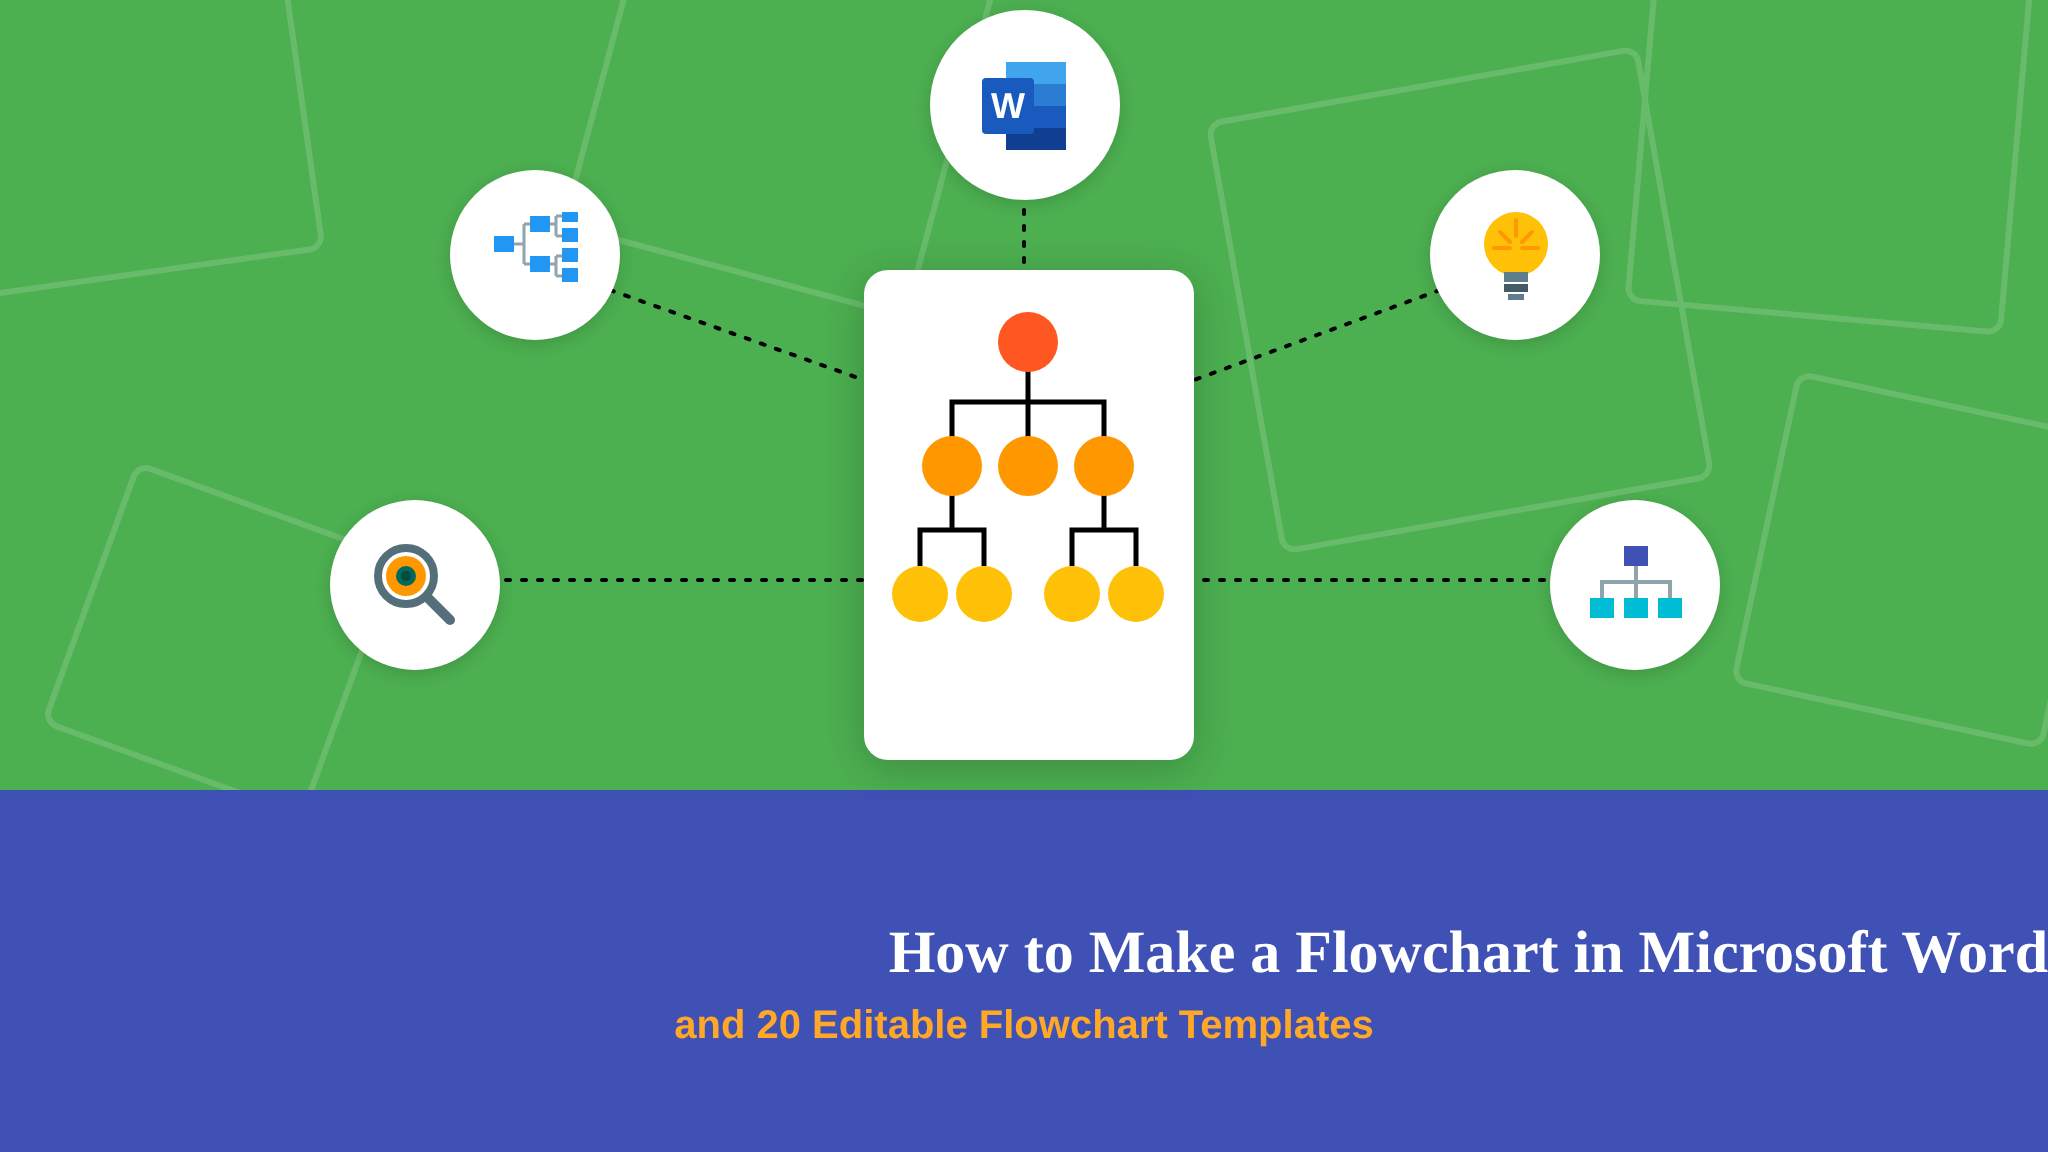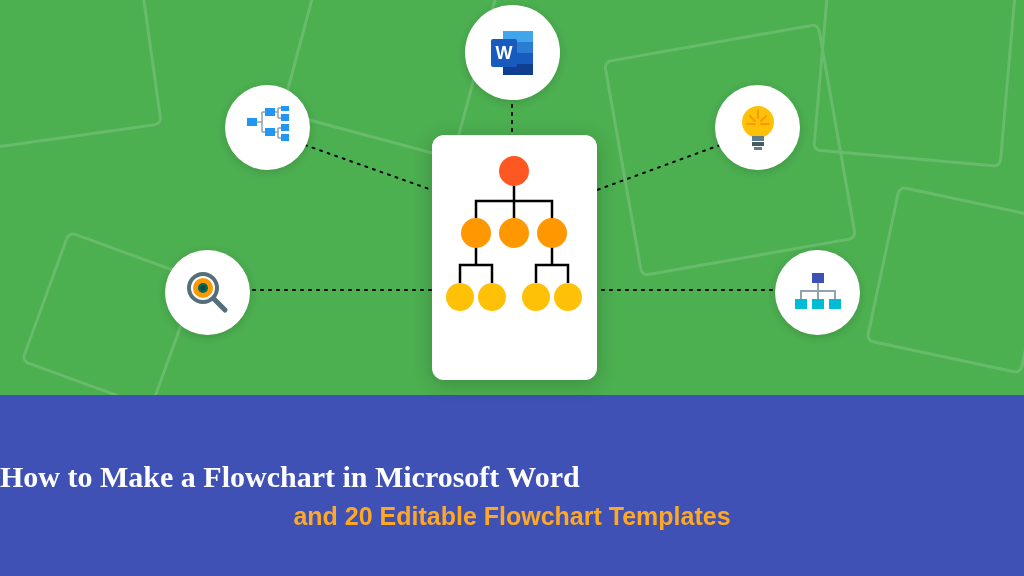--- a/index.html
+++ b/index.html
@@ -4,22 +4,22 @@
 <style>
 *{margin:0;padding:0;box-sizing:border-box}
 body{width:1024px;height:576px;overflow:hidden;font-family:Georgia,serif;position:relative}
 .bg-green{position:absolute;top:0;left:0;width:100%;height:395px;background:#4caf50;overflow:hidden}
 .bg-blue{position:absolute;top:395px;left:0;width:100%;height:181px;background:#3f51b5}
 .pattern{position:absolute;width:100%;height:100%;opacity:0.15}
 .pattern div{position:absolute;border:3px solid #fff;border-radius:8px}
 .circle{position:absolute;background:#fff;border-radius:50%;display:flex;align-items:center;justify-content:center;box-shadow:0 2px 8px rgba(0,0,0,0.15)}
 .card{position:absolute;left:432px;top:135px;width:165px;height:245px;background:#fff;border-radius:12px;box-shadow:0 4px 20px rgba(0,0,0,0.2);padding:18px 12px}
 .dotted{position:absolute;stroke:#000;stroke-width:2;stroke-dasharray:2 6;stroke-linecap:round;fill:none}
-.title{position:absolute;width:100%;top:460px;text-align:left;color:#fff;font-size:30px;font-weight:600}
-.subtitle{position:absolute;width:100%;top:502px;text-align:center;color:#ffa726;font-size:25px;font-weight:600;font-family:Arial,sans-serif}
+.title{position:absolute;width:100%;top:460px;text-align:right;color:#fff;font-size:30px;font-weight:600}
+.subtitle{position:absolute;width:100%;top:502px;text-align:center;color:#ffa726;font-size:20px;font-weight:600;font-family:Arial,sans-serif}
 </style>
 </head>
 <body>
 
 <div class="bg-green">
   <div class="pattern">
     <div style="width:180px;height:180px;top:-40px;left:300px;transform:rotate(15deg)"></div>
     <div style="width:220px;height:220px;top:40px;left:620px;transform:rotate(-10deg)"></div>
     <div style="width:160px;height:160px;top:200px;left:880px;transform:rotate(12deg)"></div>
     <div style="width:200px;height:200px;top:-60px;left:-50px;transform:rotate(-8deg)"></div>

